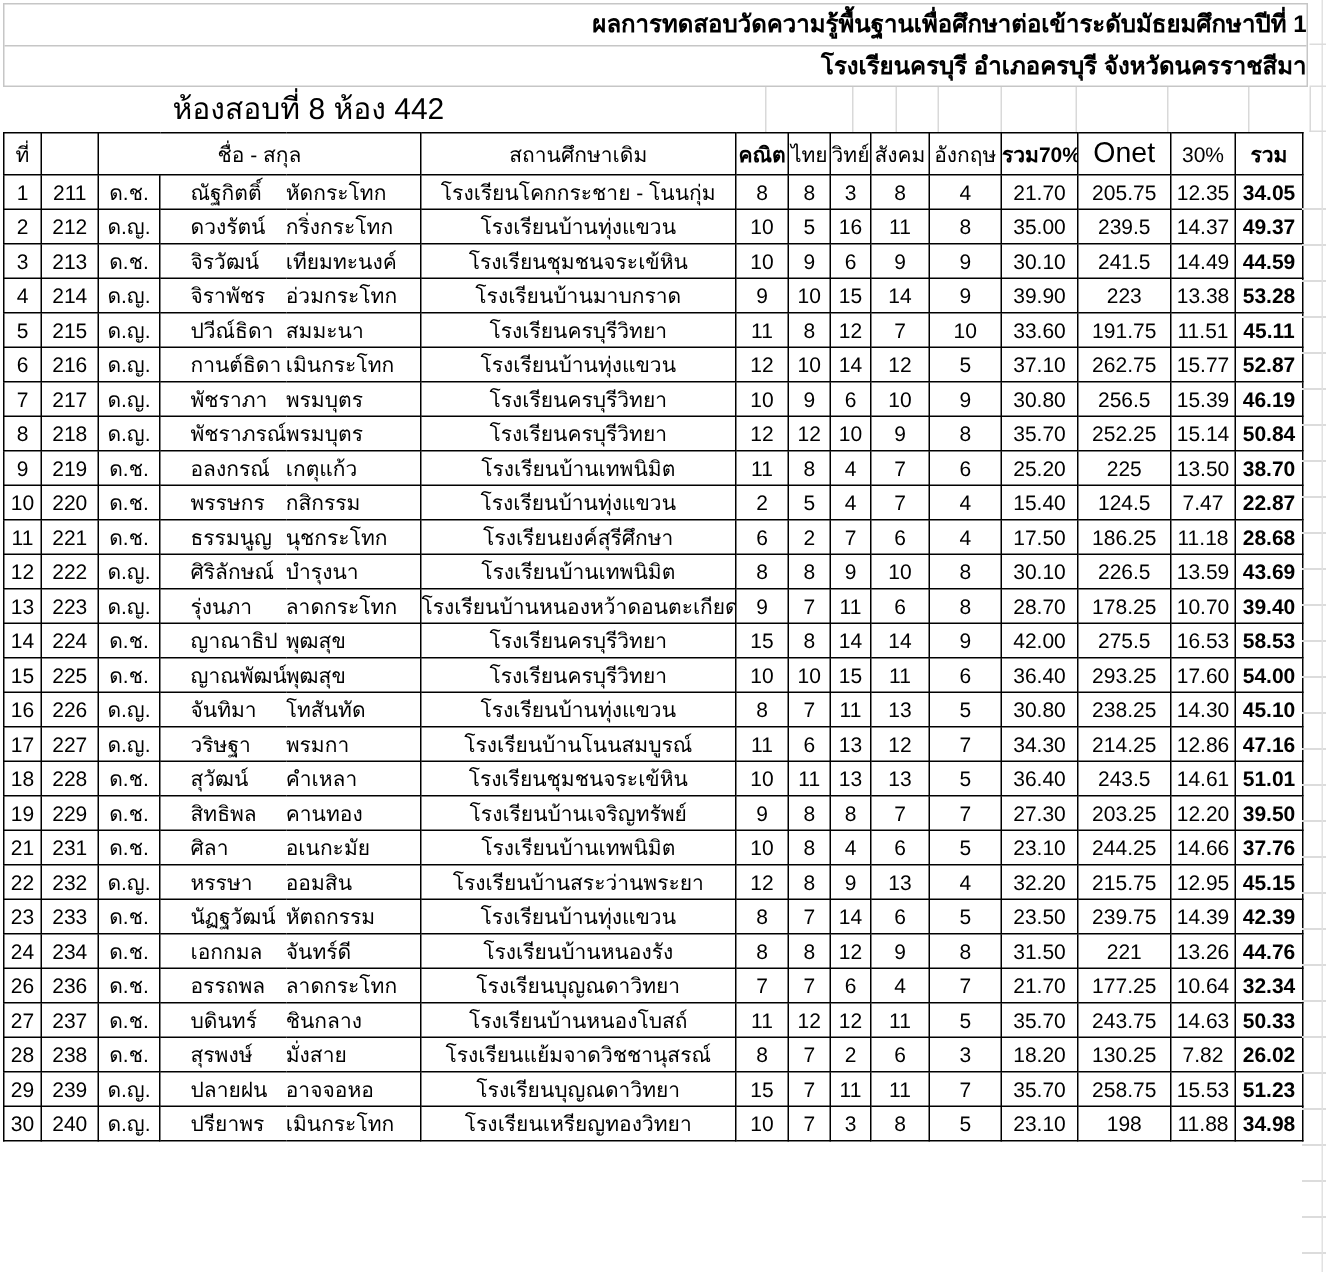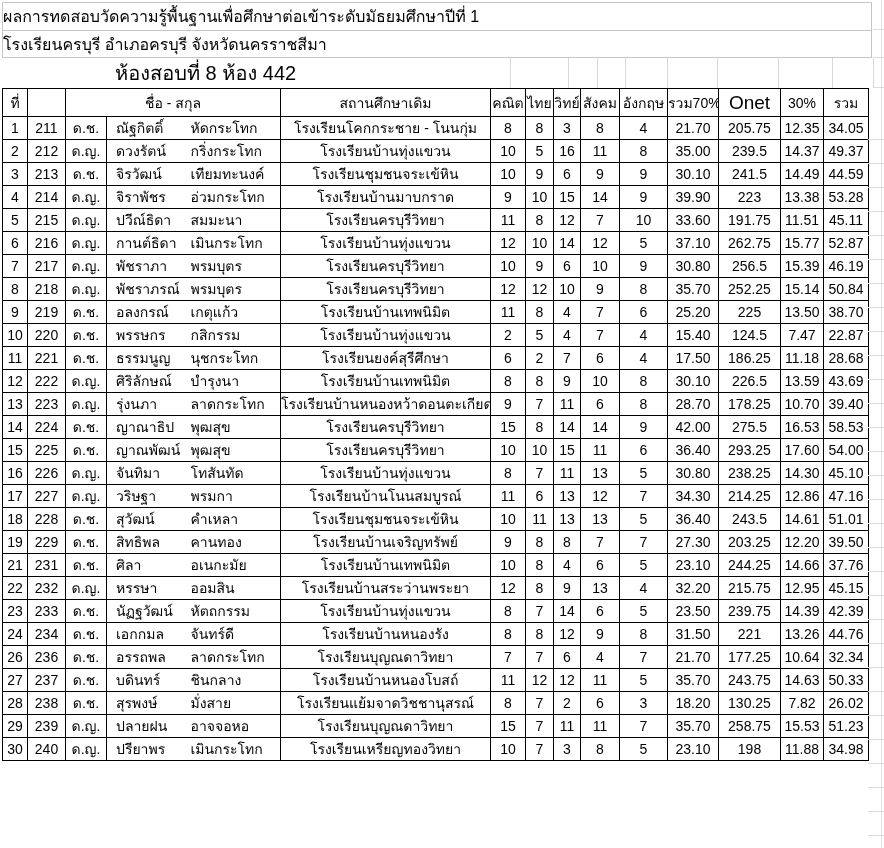--- a/index.html
+++ b/index.html
@@ -7,43 +7,43 @@
     width:884px; height:848px; position:relative; overflow:hidden;
     background:#ffffff; color:#000;
     font-family:"Liberation Sans", sans-serif;
   }
   
   .titlebox {
     position:absolute; left:2px; top:2px; width:870px; height:56px;
     border:1px solid #c6c6c6; box-sizing:border-box;
   }
   .titlerow {
-    height:27px; line-height:27px; text-align:left; font-size:16px;
-    white-space:nowrap; overflow:hidden;
+    height:27px; line-height:27px; text-align:right; font-size:16px;
+    white-space:nowrap; overflow:hidden;font-weight:bold;
   }
   .titlerow.first { border-bottom:1px solid #c6c6c6; }
   
   .roomrow { position:absolute; left:2px; top:58px; width:870px; height:30px; }
   .roomtext { position:absolute; left:113px; top:0; line-height:30px; font-size:20px; white-space:nowrap; }
   .vgrid { position:absolute; top:58px; height:30px; width:1px; background:#d9d9d9; }
   
   table.results {
     position:absolute; left:2px; top:88px; width:866px;
     border-collapse:collapse; table-layout:fixed;
   }
   .results th, .results td {
     border:1px solid #000; padding:0; margin:0;
     font-size:14px; font-weight:normal; text-align:center; vertical-align:middle;
     white-space:nowrap; overflow:hidden;
   }
   .results thead tr { height:28px; }
   .results tbody tr { height:23px; }
-  .results th.bold, .results td.total { font-weight:normal;margin-top:28px; }
+  .results th.bold, .results td.total { font-weight:bold;margin-top:28px; }
   .results th.onet-h { font-size:19px; }
-  .results td.first { border-right:0; text-align:left; padding-left:9px;margin-top:44px; }
+  .results td.first { border-right:0; text-align:left; padding-left:20px;margin-top:44px; }
   .results td.last  { border-left:0;  text-align:left; }
   .results td.num   { position:relative; }
   
   .margin-hlines {
     position:absolute; left:868px; top:116px; width:16px; height:721px;
     background:repeating-linear-gradient(to bottom, transparent 0, transparent 23px, #dcdcdc 23px, #dcdcdc 24px);
   }
   .margin-vline { position:absolute; left:881px; top:0; width:1px; height:848px; background:#e2e2e2; }
   .margin-seg { position:absolute; left:873px; width:11px; height:1px; background:#dcdcdc; }
 </style>

